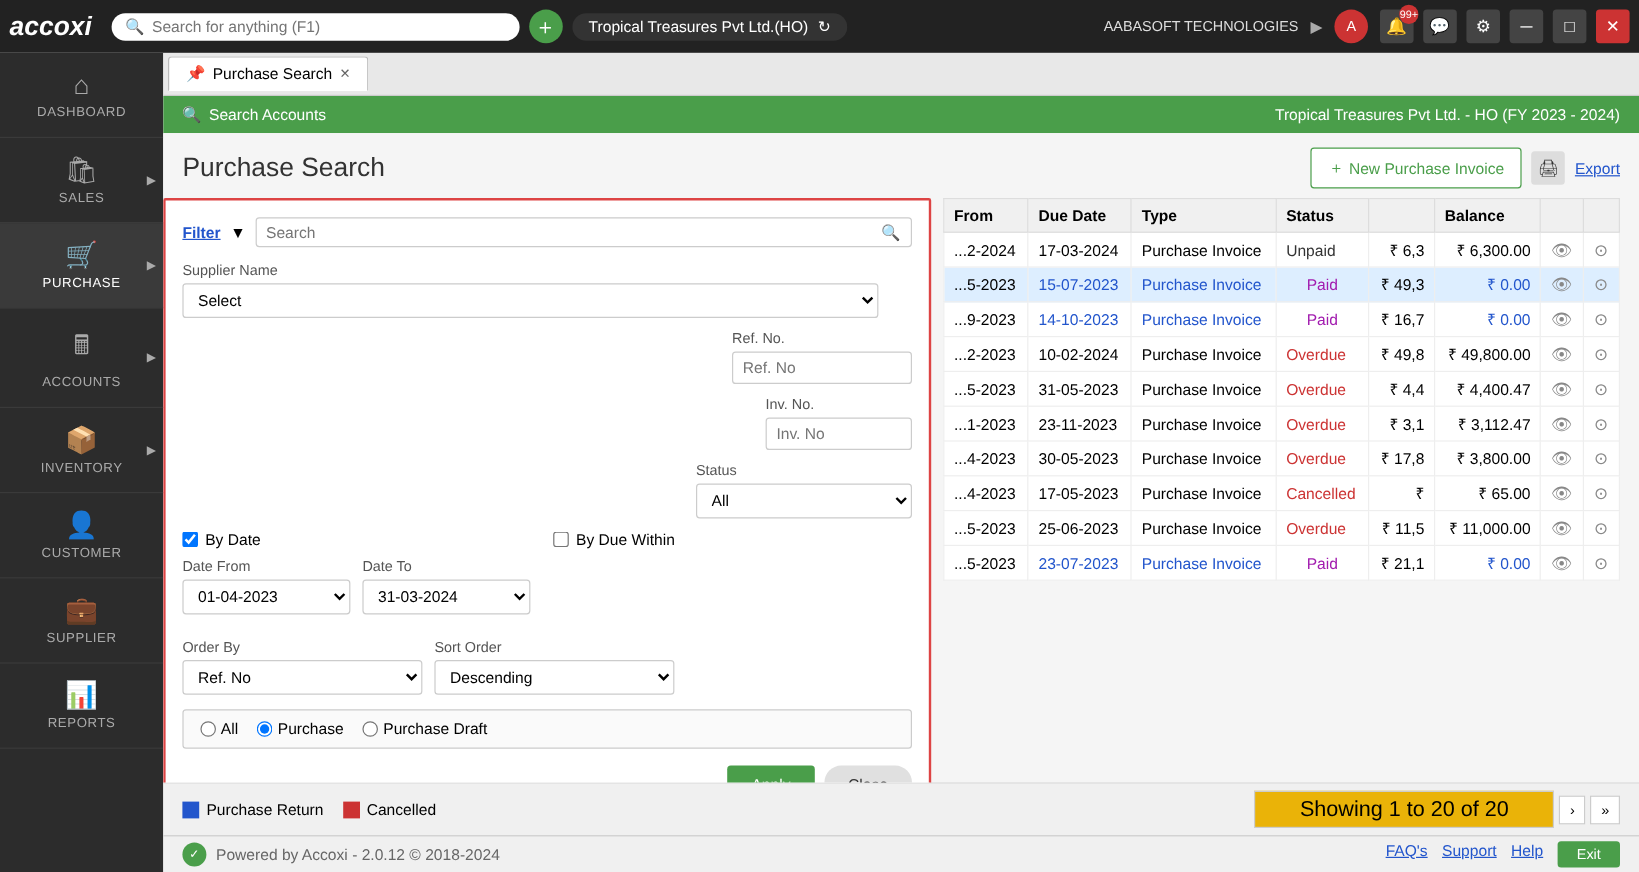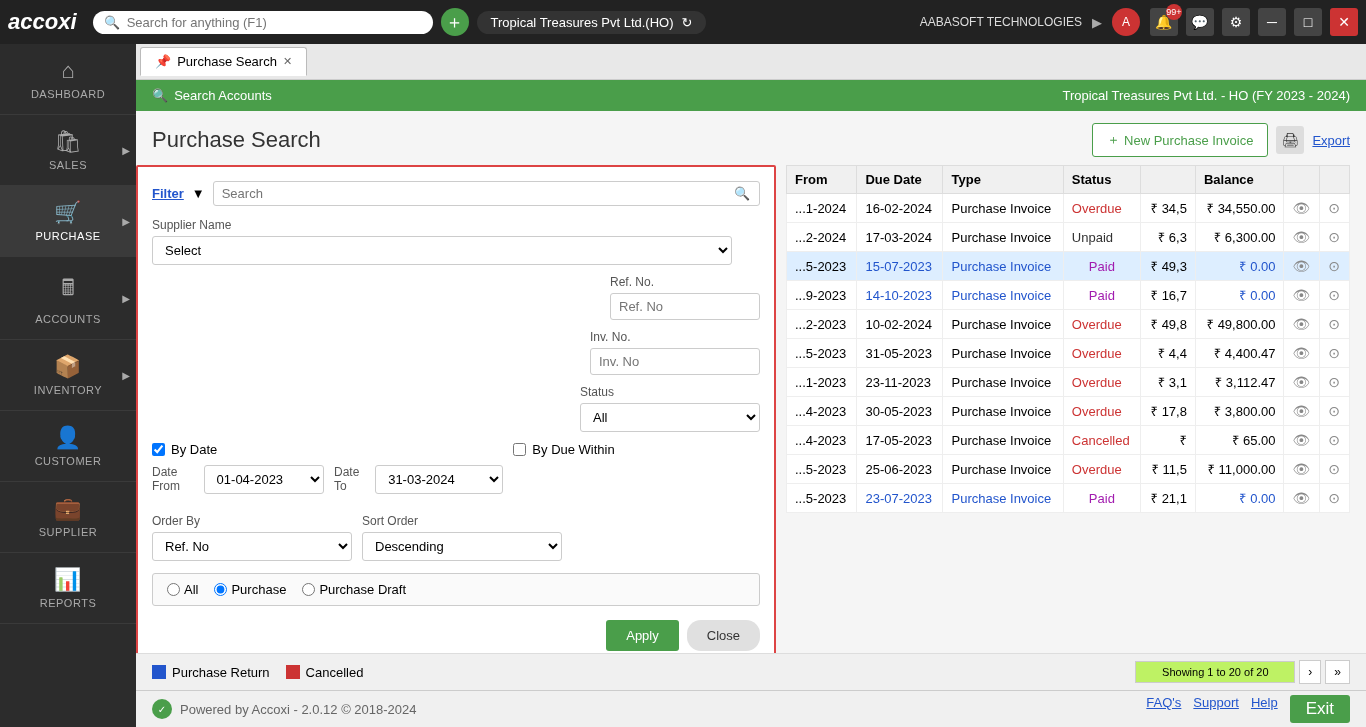--- a/index.html
+++ b/index.html
@@ -61,21 +61,21 @@
     .form-group { display: flex; flex-direction: column; gap: 4px; }
     .form-group label { font-size: 12px; color: #555; }
     .form-group select, .form-group input { border: 1px solid #ccc; border-radius: 3px; padding: 5px 8px; font-size: 13px; background: #fff; }
     .form-group select { min-width: 120px; }
     .supplier-select { width: 580px; }
 
     .checkbox-row { display: flex; align-items: center; gap: 6px; margin-bottom: 8px; }
     .checkbox-row label { font-size: 13px; }
 
     .date-row { display: flex; gap: 10px; align-items: flex-end; margin-bottom: 10px; }
-    .date-group { display: flex; flex-direction: row; gap: 4px; }
+    .date-group { display: flex; flex-direction: column; gap: 4px; }
     .date-group label { font-size: 12px; color: #555; }
     .date-group select { border: 1px solid #ccc; border-radius: 3px; padding: 5px 8px; font-size: 13px; background: #fff; width: 140px; }
 
     .due-within-row { display: flex; align-items: center; gap: 8px; }
     .due-within-input { border: 1px solid #ccc; border-radius: 3px; padding: 5px 8px; font-size: 13px; width: 100px; background: #eee; }
 
     .order-row { display: flex; gap: 10px; margin-bottom: 12px; }
     .order-group { display: flex; flex-direction: column; gap: 4px; }
     .order-group label { font-size: 12px; color: #555; }
     .order-group select { border: 1px solid #ccc; border-radius: 3px; padding: 5px 8px; font-size: 13px; background: #fff; width: 200px; }
@@ -104,30 +104,30 @@
     
     .btn-new { background: #fff; border: 1px solid #4a9e4a; color: #4a9e4a; border-radius: 3px; padding: 7px 14px; cursor: pointer; font-size: 13px; display: flex; align-items: center; gap: 4px; }
     .btn-export { background: none; border: none; color: #2255cc; cursor: pointer; font-size: 13px; text-decoration: underline; }
 
     
     .bottom-bar { background: #f0f0f0; border-top: 1px solid #ddd; padding: 6px 16px; display: flex; align-items: center; justify-content: space-between; flex-shrink: 0; }
     .legend { display: flex; gap: 16px; align-items: center; }
     .legend-item { display: flex; align-items: center; gap: 6px; font-size: 12px; }
     .legend-color { width: 14px; height: 14px; display: inline-block; }
     .pagination { display: flex; align-items: center; gap: 4px; }
-    .page-info { border: 1px solid #ccc; background: #bef264; padding: 4px 8px; font-size: 11px; min-width: 120px; text-align: center; }
+    .page-info { border: 1px solid #ccc; background: #eab308; padding: 4px 8px; font-size: 18px; min-width: 120px; text-align: center; }
     .page-nav { background: #fff; border: 1px solid #ccc; padding: 4px 8px; cursor: pointer; font-size: 12px; }
 
     
     .footer { background: #f0f0f0; border-top: 1px solid #ccc; padding: 4px 16px; display: flex; align-items: center; justify-content: space-between; font-size: 11px; color: #666; }
     .footer-left { display: flex; align-items: center; gap: 8px; }
     .footer-logo { width: 20px; height: 20px; background: #4a9e4a; border-radius: 50%; display: flex; align-items: center; justify-content: center; color: #fff; font-size: 10px; }
     .footer-right { display: flex; gap: 12px; }
     .footer-link { color: #2255cc; cursor: pointer; text-decoration: underline; }
-    .btn-exit { background: #4a9e4a; color: #fff; border: none; border-radius: 3px; padding: 4px 16px; cursor: pointer; font-size: 17px; }
+    .btn-exit { background: #4a9e4a; color: #fff; border: none; border-radius: 3px; padding: 4px 16px; cursor: pointer; font-size: 12px; }
 
     .notification-badge { background: #cc3333; color: #fff; border-radius: 50%; width: 16px; height: 16px; font-size: 9px; display: flex; align-items: center; justify-content: center; position: absolute; top: -4px; right: -4px; }
     .icon-wrapper { position: relative; display: inline-flex; }
     .user-avatar { width: 28px; height: 28px; background: #cc3333; border-radius: 50%; display: flex; align-items: center; justify-content: center; color: #fff; font-size: 12px; }
 
     .two-col { display: flex; gap: 10px; width: 100%; }
     .left-col { flex: 1; }
     .right-col { flex: 1; }
   </style>
 </head>
@@ -254,21 +254,21 @@
             </select>
           </div>
 
           <div class="form-row">
             <div class="form-group">
               <label>Ref. No.</label>
               <input type="text" style="width: 150px;" placeholder="Ref. No">
             </div>
             <div class="form-group">
               <label>Inv. No.</label>
-              <input type="text" style="width: 170px;" placeholder="Inv. No">
+              <input type="text" style="width: 122px;" placeholder="Inv. No">
             </div>
             <div class="form-group" style="margin-left:auto;">
               <label>Status</label>
               <select style="width:180px;">
                 <option>All</option>
                 <option>Paid</option>
                 <option>Unpaid</option>
                 <option>Overdue</option>
                 <option>Cancelled</option>
               </select>
@@ -351,30 +351,20 @@
                 <th>Due Date</th>
                 <th>Type</th>
                 <th>Status</th>
                 <th class="amount"></th>
                 <th class="amount">Balance</th>
                 <th></th>
                 <th></th>
               </tr>
             </thead>
             <tbody id="table-body">
-            <tr>
-      <td>...1-2024</td>
-      <td style="color:inherit">16-02-2024</td>
-      <td class="">Purchase Invoice</td>
-      <td class="status-overdue">Overdue</td>
-      <td class="amount">₹ 34,5</td>
-      <td class="amount">₹ 34,550.00</td>
-      <td><button class="row-action">👁</button></td>
-      <td><button class="row-action">⊙</button></td>
-    </tr>
                 <tr>
       <td>...2-2024</td>
       <td style="color:inherit">17-03-2024</td>
       <td class="">Purchase Invoice</td>
       <td class="status-unpaid">Unpaid</td>
       <td class="amount">₹ 6,3</td>
       <td class="amount">₹ 6,300.00</td>
       <td><button class="row-action">👁</button></td>
       <td><button class="row-action">⊙</button></td>
     </tr>

